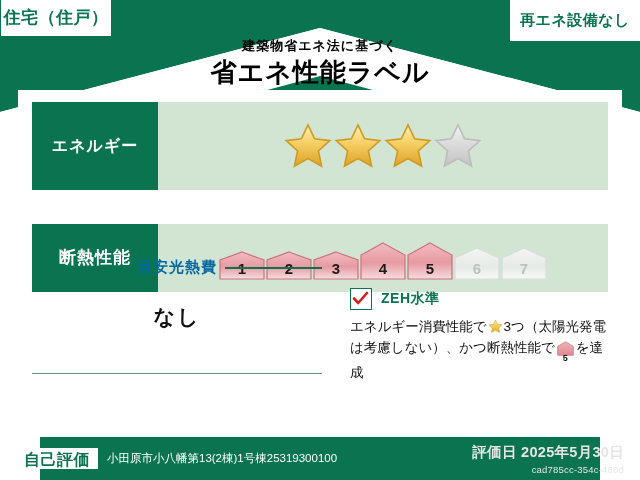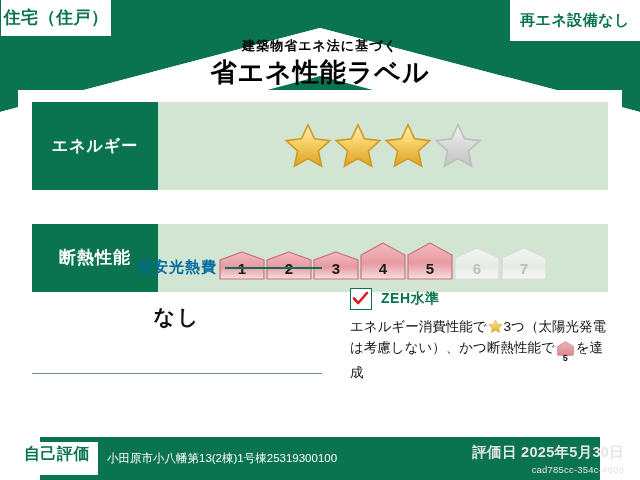--- a/index.html
+++ b/index.html
@@ -102,21 +102,21 @@
     font-size:9px;font-weight:bold;color:#111;line-height:1;
   }
 
   
   .footer{
     position:absolute;left:0;bottom:0;width:640px;height:43px;
     display:flex;align-items:center;
   }
   .self-eval{
     margin-left:16px;background:#fff;color:#0a7350;font-weight:bold;
-    font-size:16px;padding:3px 8px 12px;letter-spacing:.5px;line-height:1.1;
+    font-size:16px;padding:3px 8px 0;letter-spacing:.5px;line-height:1.1;
   }
   .addr{margin-left:9px;color:#fff;font-size:11.5px;letter-spacing:0px;}
   .foot-right{margin-left:auto;margin-right:16px;text-align:right;color:#e5e5e5;}
   .eval-date{font-size:14.5px;font-weight:bold;letter-spacing:.3px;}
   .eval-code{font-size:9.5px;margin-top:2px;letter-spacing:.2px;}
 </style>
 </head>
 <body>
 
 <div id="label-root">

